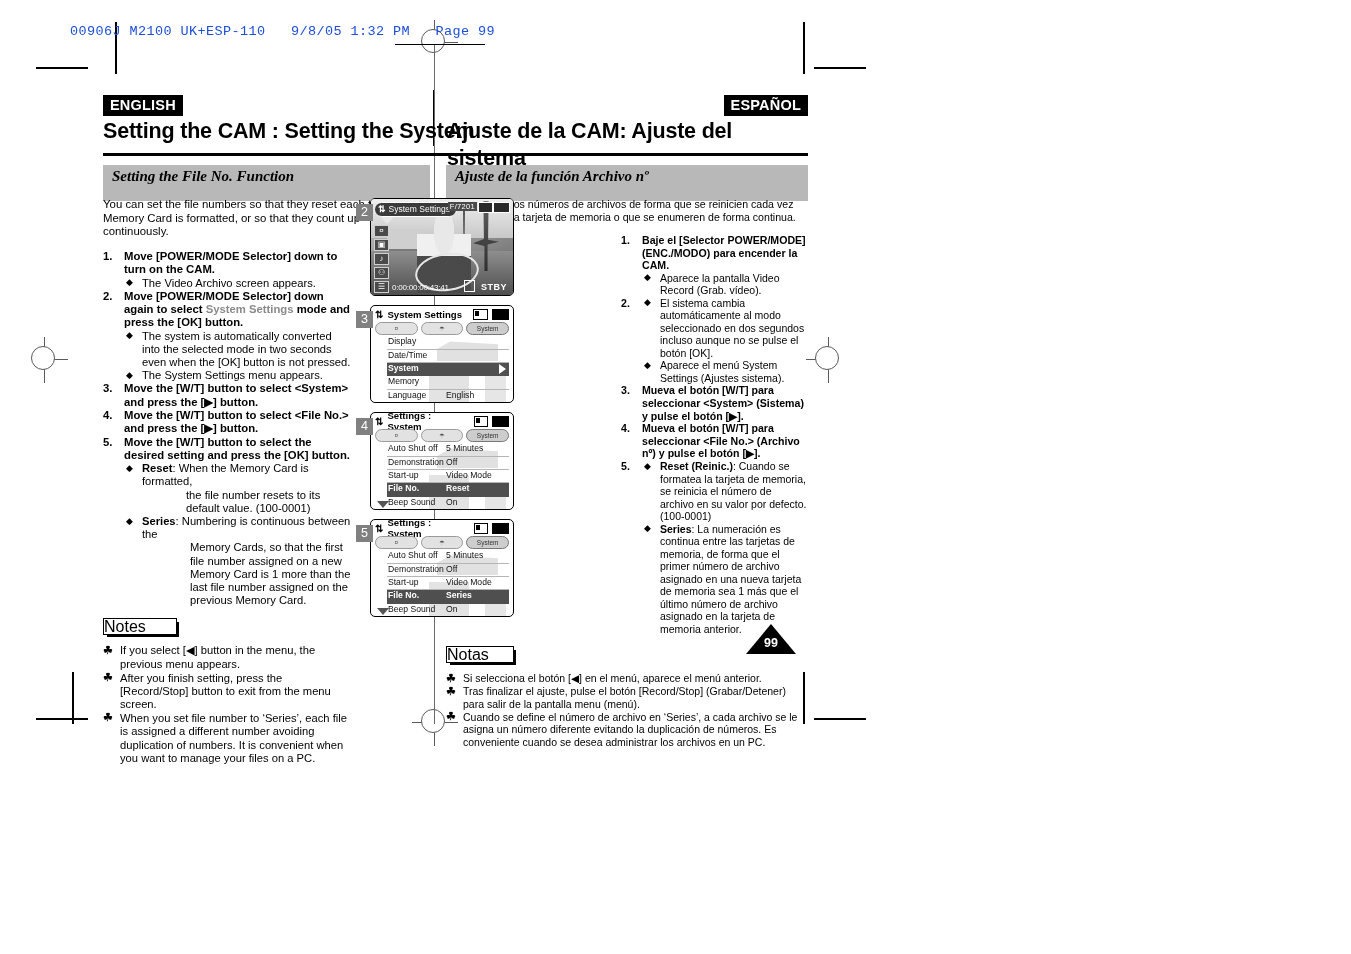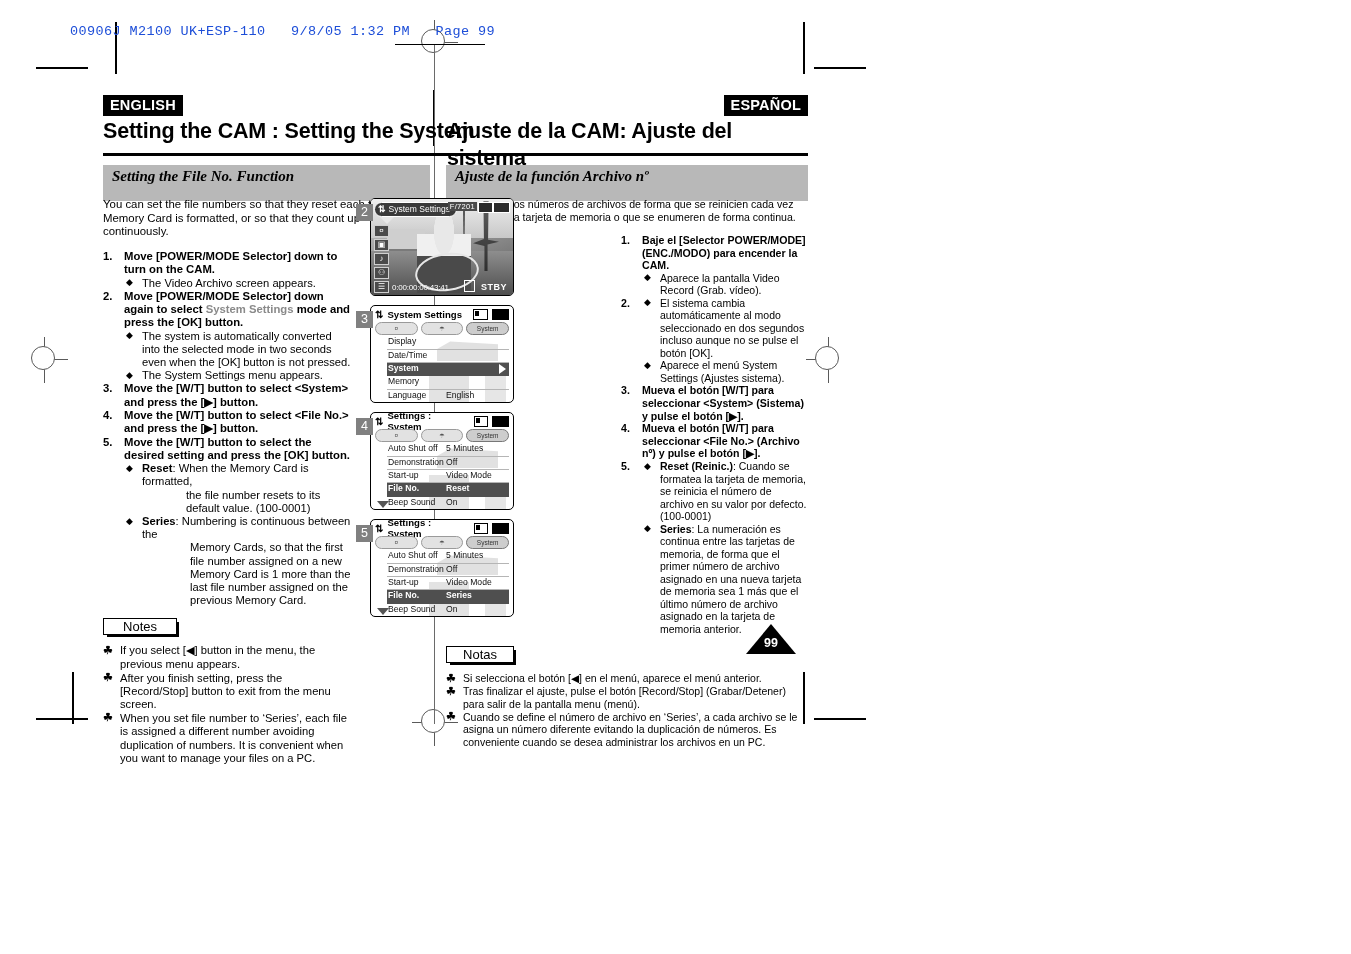--- a/index.html
+++ b/index.html
@@ -191,23 +191,22 @@
     margin-top: 11px;
     margin-bottom: 7px;
   }
   .notes-box .nb-inner {
     position: absolute;
     left: 0; top: 0;
     width: 72px; height: 15px;
     border: 1.6px solid #000;
     background: #fff;
     z-index: 2;
-    font-size: 13px;
+    font-size: 16px;
     line-height: 15px;
-    text-align: center;
   }
   .notes-box .nb-shadow {
     position: absolute;
     left: 4px; top: 4px;
     width: 72px; height: 15px;
     background: #000;
     z-index: 1;
   }
   .es .notes-box { width: 70px; text-decoration: underline; }
   .es .notes-box .nb-inner { width: 66px; }

